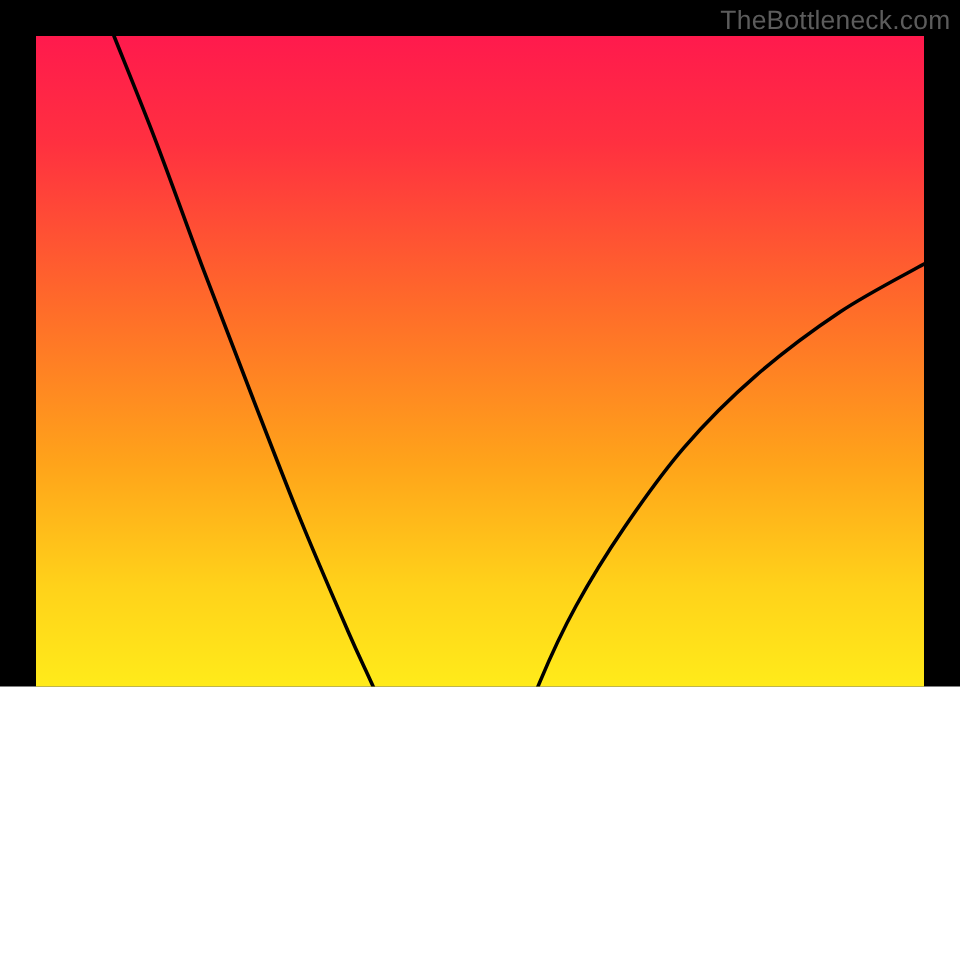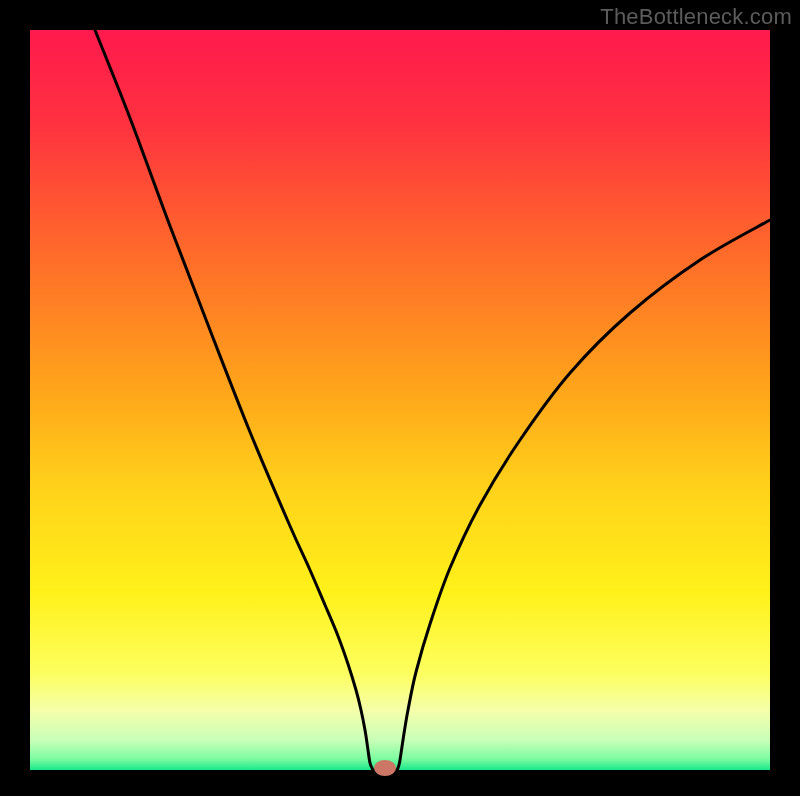--- a/index.html
+++ b/index.html
@@ -2,21 +2,21 @@
 <html><head>
 <meta charset="utf-8">
 <style>
   body {
     margin: 0;
     padding: 0;
     background: #fff;
   }
   .wrapper {
     width: 800px;
-    height: 796px;
+    height: 572px;
     position: relative;
   }
   .watermark {
     position: absolute;
     top: 4px;
     right: 8px;
     font-family: Arial, Helvetica, sans-serif;
     font-size: 22px;
     font-weight: 500;
     color: #5c5c5c;

